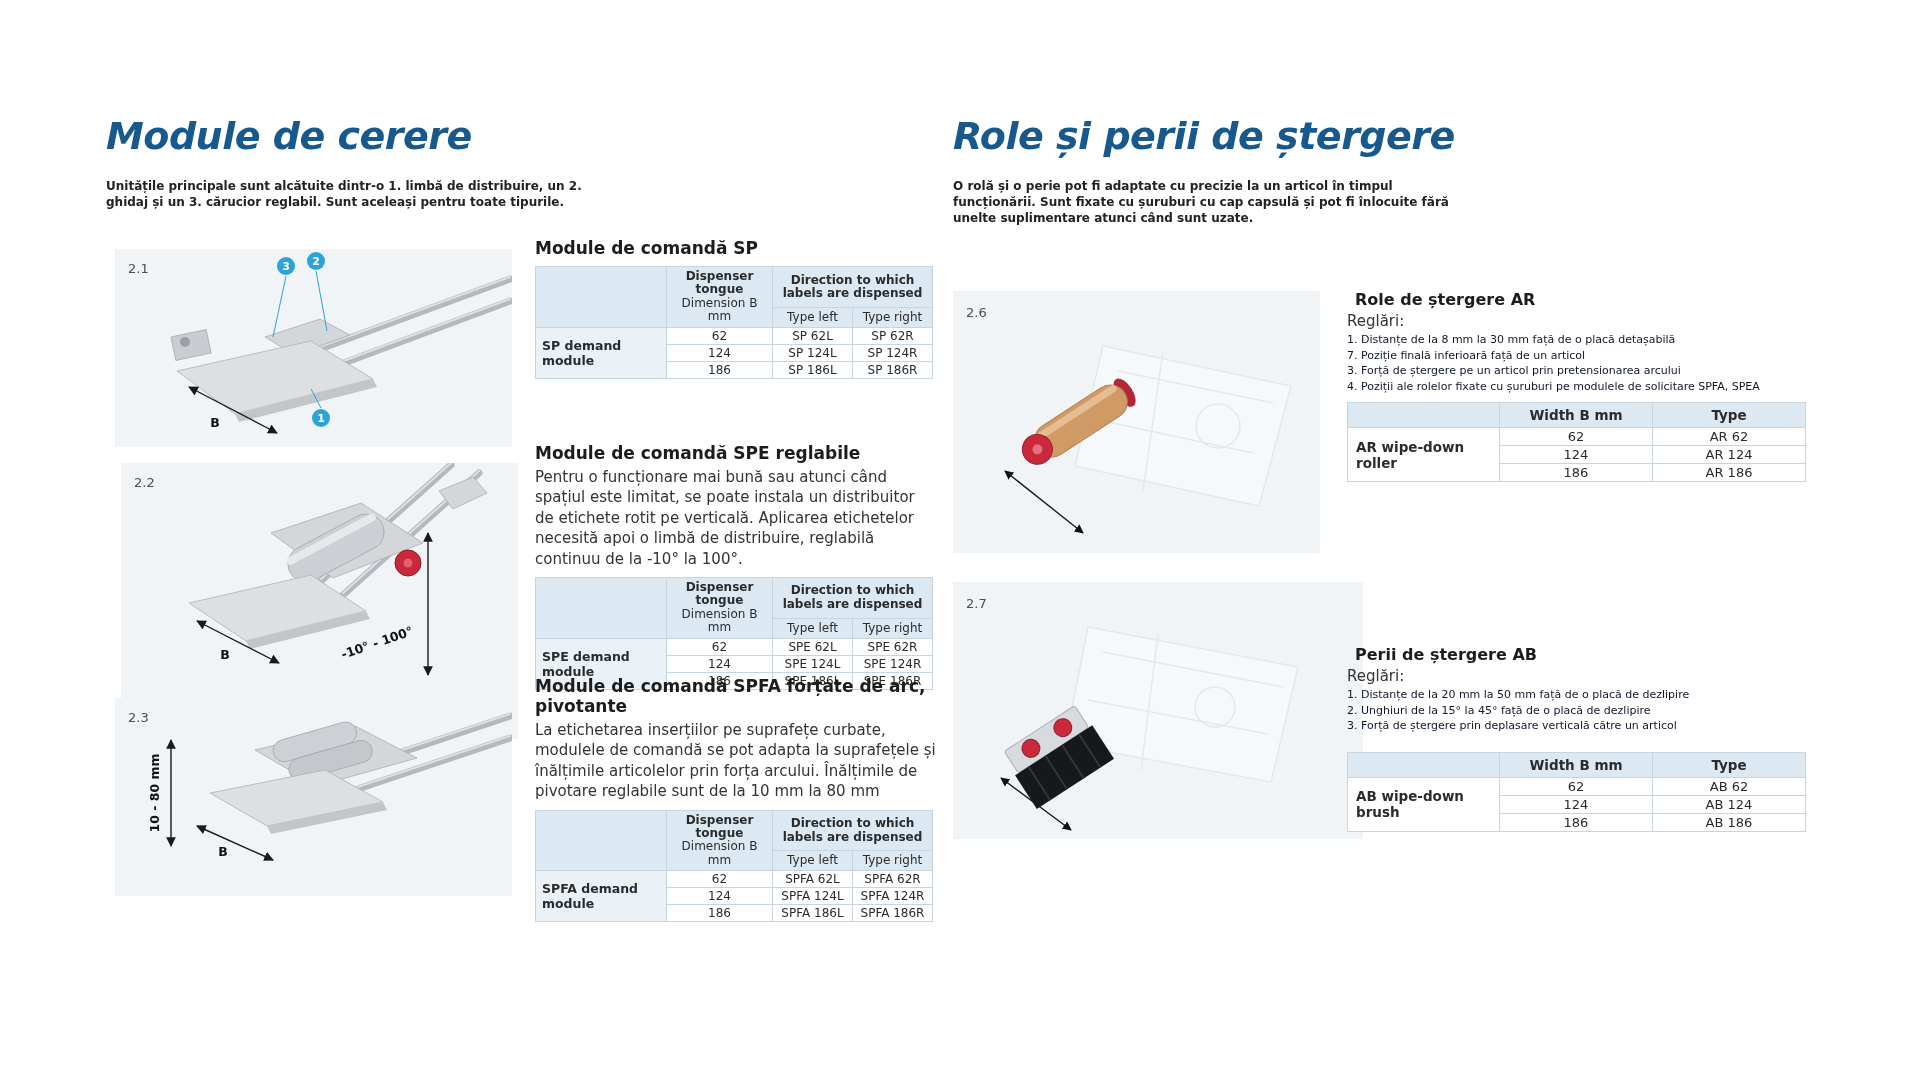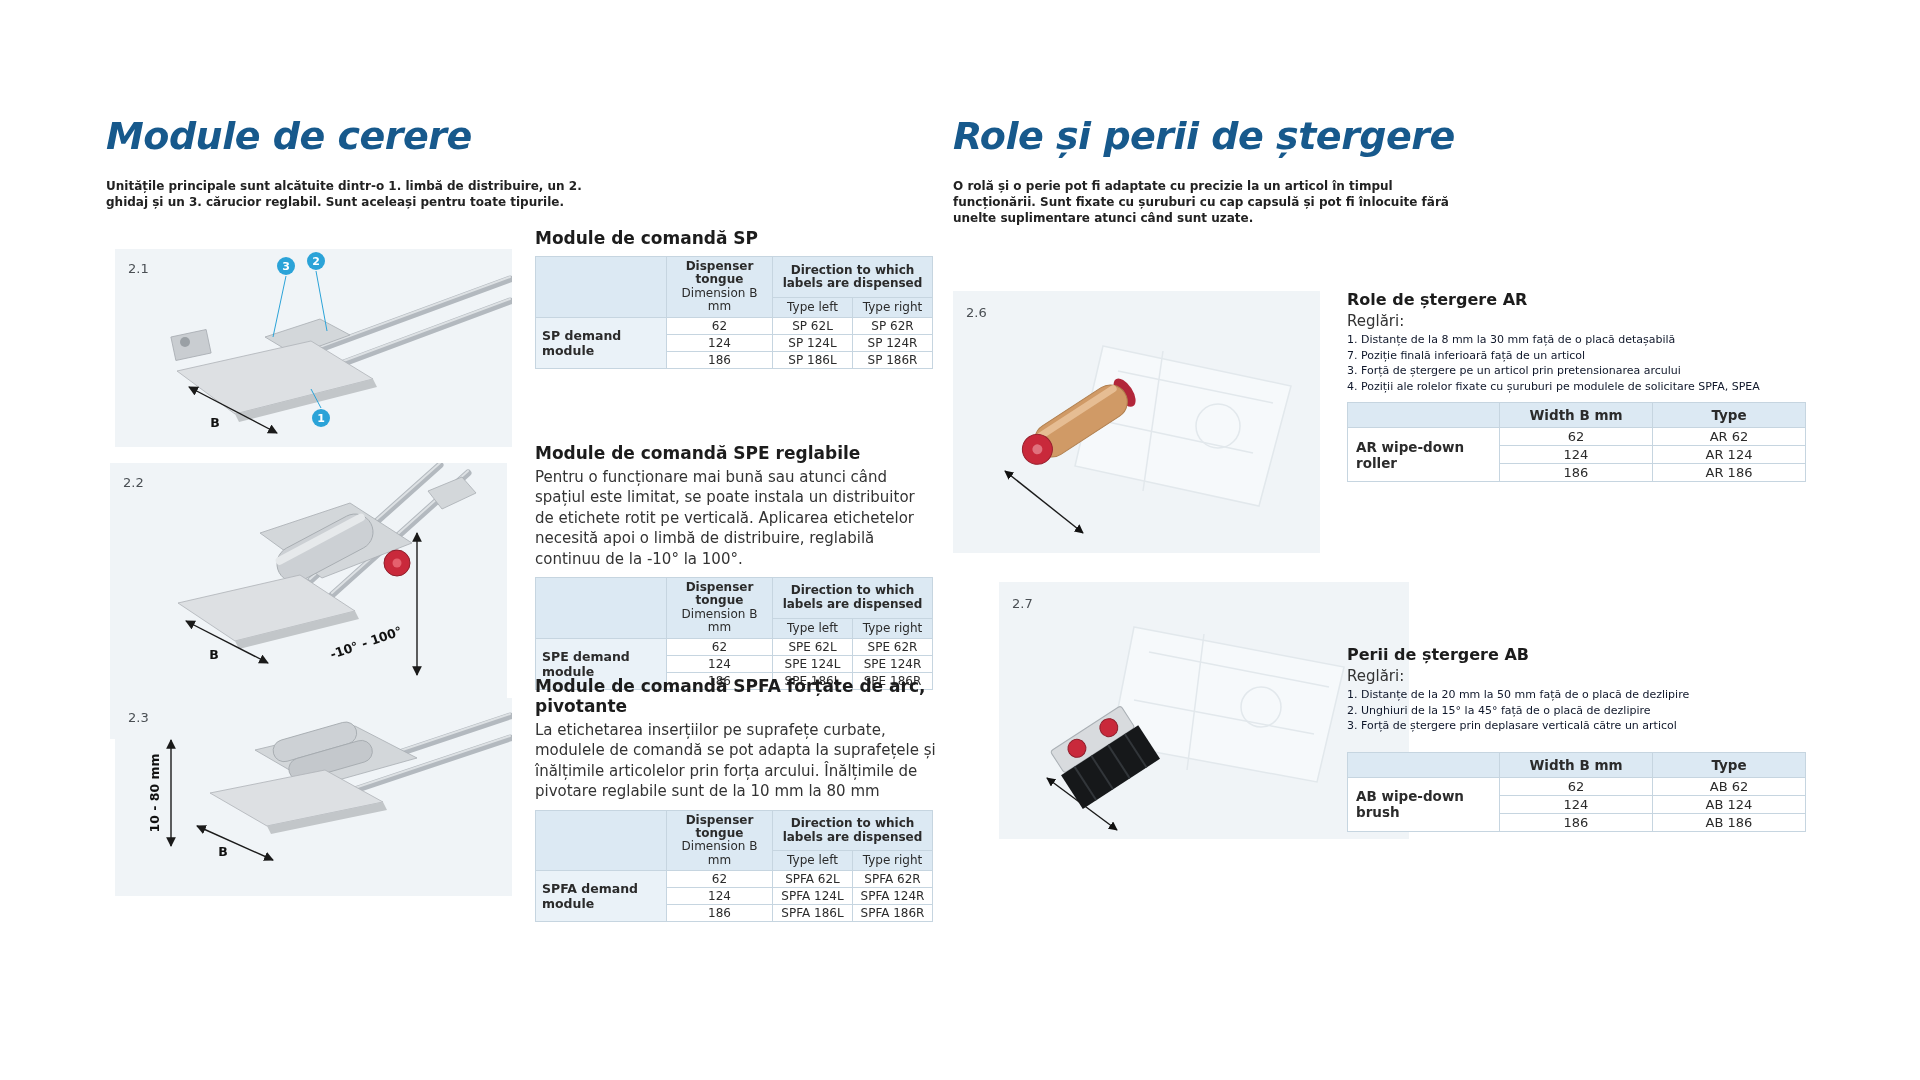--- a/index.html
+++ b/index.html
@@ -7,21 +7,21 @@
         font-family:"DejaVu Sans","Liberation Sans",sans-serif;color:#2b2b2b;}
   .col-title{position:absolute;font-size:38px;font-weight:600;color:var(--title,#17598C);letter-spacing:-0.5px;font-style:italic;}
   .intro{position:absolute;font-size:12px;font-weight:bold;color:#222;line-height:1.34;}
   .figure{position:absolute;background:var(--figure-bg,#F0F4F7);}
   .figure svg{display:block;}
   .fig-label{font-size:13px;fill:#4a4f54;}
   .section{position:absolute;width:402px;}
   .section h3{margin:0 0 4px 0;font-size:17px;font-weight:bold;color:#1c1c1c;}
   .section p{margin:0;font-size:15px;line-height:1.36;color:#333;}
   .rsection{position:absolute;width:458px;}
-  .rsection h3{margin:0 0 2px 0;font-size:16px;font-weight:bold;color:#1c1c1c;}
+  .rsection h3{margin:0 0 2px 8px;font-size:16px;font-weight:bold;color:#1c1c1c;}
   .rsection .sub{font-size:15px;color:#333;line-height:1.4;}
   .rsection .items div{font-size:11px;color:#0f172a;line-height:1.42;}
   table.spec{border-collapse:collapse;margin-top:8px;table-layout:fixed;}
   table.spec th,table.spec td{border:1px solid var(--table-border,#C6D5E0);padding:0 4px;}
   table.spec thead th{background:var(--table-header-bg,#DCE9F3);font-weight:bold;}
   
   table.lt{width:397px;font-size:12px;}
   table.lt thead th{font-size:12px;line-height:1.12;padding:3px 2px;}
   table.lt th .b{display:block;font-weight:bold;}
   table.lt th .s{display:block;font-weight:normal;}
@@ -99,21 +99,21 @@
           <text class="markertext" x="206" y="173">1</text>
         </g>
       </g>
       <g>
         <line class="dim" x1="74" y1="138" x2="162" y2="184" marker-start="url(#ah21)" marker-end="url(#ah21)"></line>
         <text class="dimtext" x="100" y="178" text-anchor="middle">B</text>
       </g>
     </svg>
   </div>
 
-  <div class="figure" style="left:110px;top:463px;width:397px;height:276px;">
+  <div class="figure" style="left:121px;top:463px;width:397px;height:276px;">
     <svg width="397" height="220" viewBox="0 0 397 220">
       <defs>
         <marker id="ah22" viewBox="0 0 10 10" refX="9" refY="5" markerWidth="7" markerHeight="7" orient="auto-start-reverse">
           <path d="M0,0 L10,5 L0,10 z" fill="#1a1a1a"></path>
         </marker>
       </defs>
       <text x="13" y="24" class="fig-label">2.2</text>
       <g>
         <line class="rod" x1="200" y1="118" x2="330" y2="2"></line>
         <line class="rodhl" x1="200" y1="116" x2="330" y2="0"></line>
@@ -176,21 +176,21 @@
         <line class="dim" x1="56" y1="42" x2="56" y2="148" marker-start="url(#ah23)" marker-end="url(#ah23)"></line>
         <text class="dimtext" x="44" y="95" text-anchor="middle" transform="rotate(-90 44 95)">10 - 80 mm</text>
       </g>
       <g>
         <line class="dim" x1="82" y1="128" x2="158" y2="162" marker-start="url(#ah23)" marker-end="url(#ah23)"></line>
         <text class="dimtext" x="108" y="158" text-anchor="middle">B</text>
       </g>
     </svg>
   </div>
 
-  <div class="section" style="left:535px;top:228px;">
+  <div class="section" style="left:535px;top:238px;">
     <h3>Module de comandă SP</h3>
     <table class="spec lt">
       <colgroup>
           <col style="width:131px">
           <col style="width:106px">
           <col style="width:80px">
           <col style="width:80px">
         </colgroup>
       <thead>
         <tr>
@@ -346,21 +346,21 @@
         <rect x="-48" y="-13" width="96" height="7" rx="3.5" fill="#e6bd93"></rect>
         <circle cx="-52" cy="0" r="15" fill="var(--accent-red)" stroke="#97202e" stroke-width="1"></circle>
         <circle cx="-52" cy="0" r="5" fill="#e0717d"></circle>
       </g>
       <g>
         <line class="dim" x1="52" y1="180" x2="130" y2="242" marker-start="url(#ah26)" marker-end="url(#ah26)"></line>
       </g>
     </svg>
   </div>
 
-  <div class="figure" style="left:999px;top:582px;width:410px;height:257px;">
+  <div class="figure" style="left:953px;top:582px;width:410px;height:257px;">
     <svg width="367" height="257" viewBox="0 0 367 257">
       <defs>
         <marker id="ah27" viewBox="0 0 10 10" refX="9" refY="5" markerWidth="6.5" markerHeight="6.5" orient="auto-start-reverse">
           <path d="M0,0 L10,5 L0,10 z" fill="#111"></path>
         </marker>
       </defs>
       <text x="13" y="26" class="fig-label">2.7</text>
       <g>
         <polygon class="ghost" points="135,45 345,85 318,200 112,162"></polygon>
         <polyline class="ghostline" points="150,70 330,105"></polyline>

